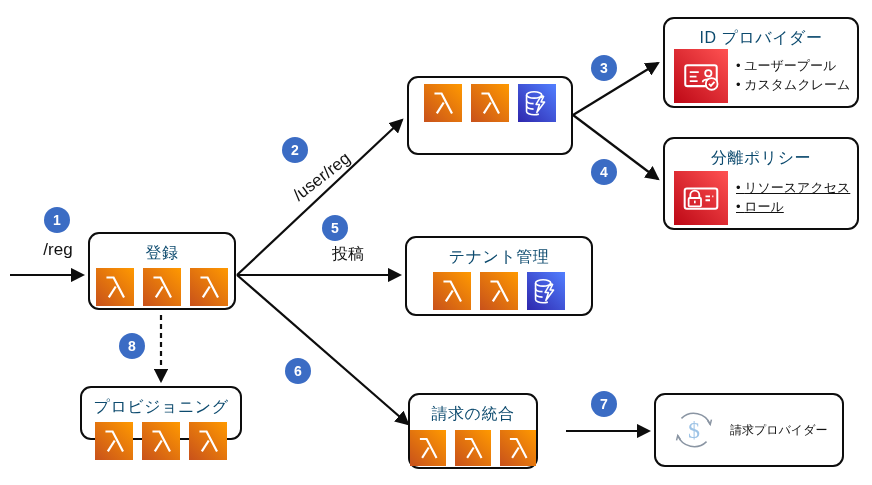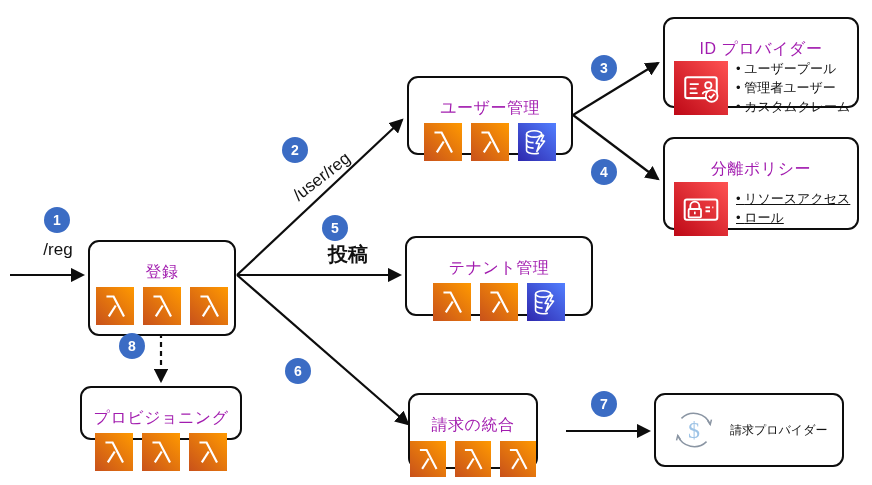--- a/index.html
+++ b/index.html
@@ -6,36 +6,36 @@
   .canvas{
     position:relative;width:872px;height:485px;background:#ffffff;overflow:hidden;
     font-family:"Liberation Sans","DejaVu Sans",sans-serif;color:#111;
   }
   .edges{position:absolute;left:0;top:0;z-index:1;}
   .node{
     position:absolute;background:#fff;border:2px solid #0d0d0d;border-radius:11px;
     box-sizing:border-box;z-index:2;
   }
   .node-title{
-    text-align:center;font-size:16px;color:#a21caf;margin-top:20px;line-height:1.2;
+    text-align:center;font-size:16px;color:#0c4a6e;margin-top:9px;line-height:1.2;
     letter-spacing:0.5px;white-space:nowrap;
   }
   .icon-row{display:flex;justify-content:center;align-items:center;gap:9px;margin-top:6px;}
   .aws-icon{width:38px;height:38px;display:block;}
   .big-icon{width:54px;height:54px;display:block;flex:0 0 auto;}
   .info-row{display:flex;align-items:center;gap:8px;padding:2px 6px 0 9px;}
   .bullets{display:flex;flex-direction:column;justify-content:flex-start;font-size:13px;line-height:1.45;white-space:nowrap;}
   .bullet::before{content:"• ";}
   .step{
     position:absolute;width:26px;height:26px;border-radius:50%;
     background:#3b6cc4;color:#fff;font-size:14px;font-weight:bold;
     display:flex;align-items:center;justify-content:center;z-index:3;
   }
   .edge-label{position:absolute;z-index:3;font-size:17px;color:#111;white-space:nowrap;}
-  .jp-label{font-size:20px;font-weight:bold;}
+  .jp-label{font-size:16px;}
   .rot{transform:translate(-50%,-50%) rotate(-38deg);}
   .ctr{transform:translate(-50%,-50%);text-align:center;}
   .bp-row{display:flex;align-items:center;gap:10px;height:100%;padding-left:12px;box-sizing:border-box;}
   .bp-label{font-size:12px;white-space:nowrap;font-family:Liberation Serif, serif;}
   .hidden-defs{position:absolute;width:0;height:0;overflow:hidden;}
 </style>
 </head>
 <body>
 
 <div class="canvas">
@@ -118,21 +118,21 @@
   <div class="step" style="left:591px;top:159px">4</div>
   <div class="step" style="left:322px;top:215px">5</div>
   <div class="step" style="left:285px;top:358px">6</div>
   <div class="step" style="left:591px;top:391px">7</div>
   <div class="step" style="left:119px;top:333px">8</div>
 
   <div class="edge-label ctr" style="left:58px;top:250px">/reg</div>
   <div class="edge-label rot" style="left:322px;top:177px">/user/reg</div>
   <div class="edge-label jp-label ctr" style="left:348px;top:254px">投稿</div>
 
-  <div class="node" style="left:88px;top:240px;width:148px;height:96px">
+  <div class="node" style="left:88px;top:232px;width:148px;height:78px">
     <div class="node-title">登録</div>
     <div class="icon-row">
       <svg class="aws-icon">
           <use href="#sym-lambda"></use>
         </svg>
       <svg class="aws-icon">
           <use href="#sym-lambda"></use>
         </svg>
       <svg class="aws-icon">
           <use href="#sym-lambda"></use>
@@ -149,21 +149,20 @@
       <svg class="aws-icon">
           <use href="#sym-lambda"></use>
         </svg>
       <svg class="aws-icon">
           <use href="#sym-lambda"></use>
         </svg>
     </div>
   </div>
 
   <div class="node" style="left:407px;top:76px;width:166px;height:79px">
-    <div class="node-title">ユーザー管理</div>
     <div class="icon-row">
       <svg class="aws-icon">
           <use href="#sym-lambda"></use>
         </svg>
       <svg class="aws-icon">
           <use href="#sym-lambda"></use>
         </svg>
       <svg class="aws-icon">
           <use href="#sym-dynamo"></use>
         </svg>
@@ -201,21 +200,20 @@
   </div>
 
   <div class="node" style="left:663px;top:17px;width:196px;height:91px">
     <div class="node-title">ID プロバイダー</div>
     <div class="info-row">
       <svg class="big-icon">
           <use href="#sym-cognito"></use>
         </svg>
       <div class="bullets">
         <div class="bullet">ユーザープール</div>
-        <div class="bullet">管理者ユーザー</div>
         <div class="bullet">カスタムクレーム</div>
       </div>
     </div>
   </div>
 
   <div class="node" style="left:663px;top:137px;width:196px;height:93px">
     <div class="node-title">分離ポリシー</div>
     <div class="info-row" style="margin-top:2px;text-decoration:underline;">
       <svg class="big-icon">
           <use href="#sym-iam"></use>

